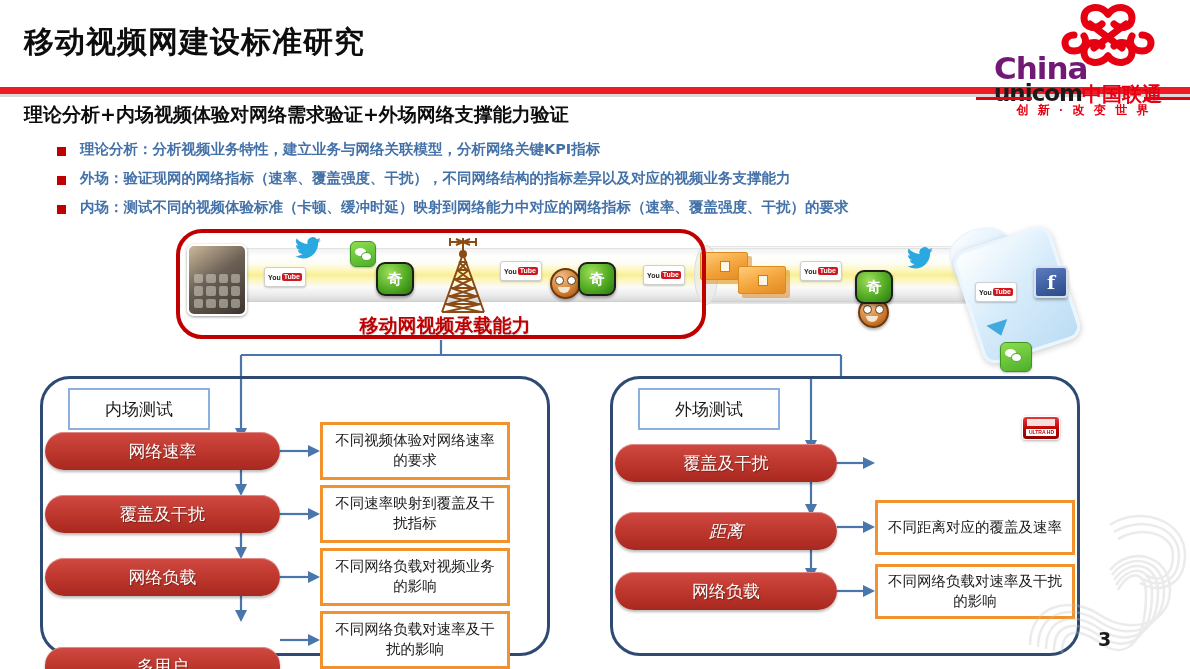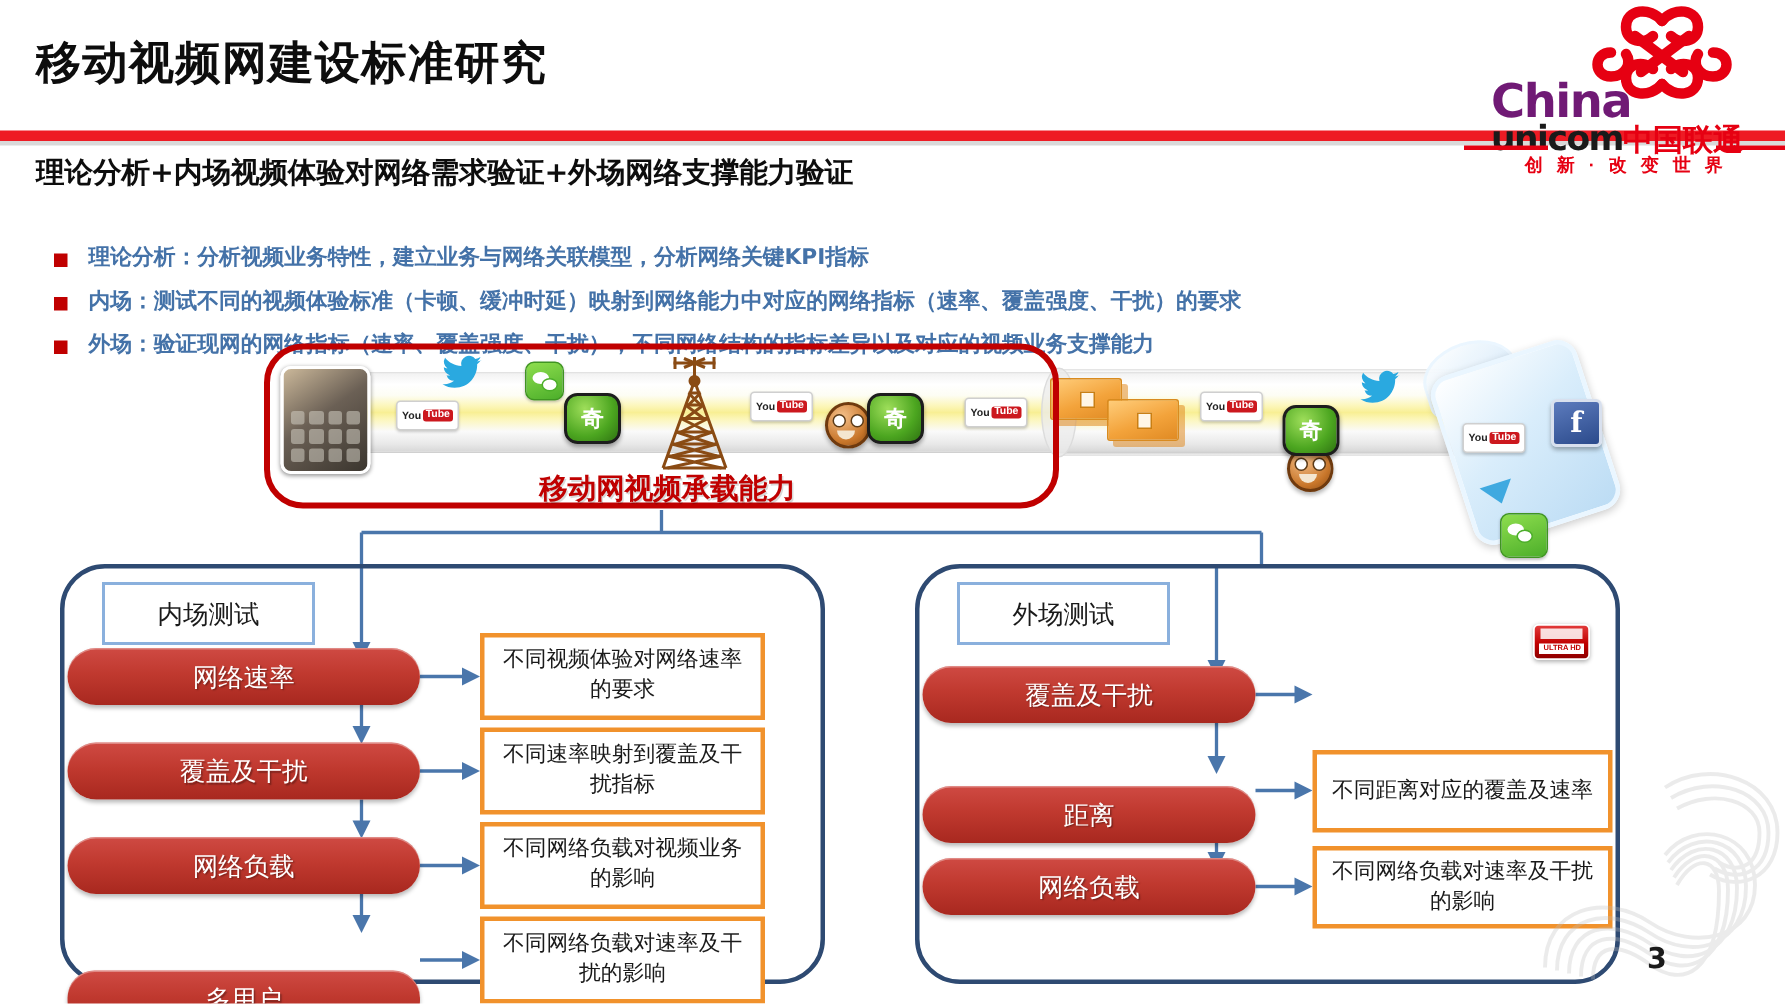--- a/index.html
+++ b/index.html
@@ -42,21 +42,21 @@
   .logo-en .l2{font-size:23px;font-weight:bold;color:#1a1a1a;letter-spacing:-1px;font-family:"DejaVu Sans",sans-serif;}
   .logo-en .l2 .cn{color:#e60012;font-size:20px;letter-spacing:0px;}
   .logo-slogan{
     position:absolute;left:4px;top:98px;width:172px;text-align:center;
     font-size:12px;color:#e60012;letter-spacing:3px;font-weight:bold;
   }
   .logo-underline-l{position:absolute;left:-18px;top:93px;width:56px;height:3px;background:#e60012;}
   .logo-underline-r{position:absolute;left:150px;top:93px;width:60px;height:3px;background:#e60012;}
 
   
-  .bullets{position:absolute;left:36px;top:140px;width:1120px;margin-top:22px;}
+  .bullets{position:absolute;left:57px;top:140px;width:1120px;}
   .bullet-row{display:flex;align-items:flex-start;margin-bottom:5px;height:24px;}
   .bullet-sq{width:9px;height:9px;background:#c00000;margin-top:7px;margin-right:14px;flex:none;}
   .bullet-tx{
     font-size:14.5px;font-weight:bold;color:#4472a8;white-space:nowrap;
     font-family:"DejaVu Sans","Liberation Sans",sans-serif;
   }
 
   
   .red-box{
     position:absolute;left:176px;top:229px;width:530px;height:110px;
@@ -274,25 +274,25 @@
     <div class="logo-slogan">创 新 · 改 变 世 界</div>
   </div>
 
   <div class="bullets">
     <div class="bullet-row">
       <span class="bullet-sq"></span>
       <span class="bullet-tx">理论分析：分析视频业务特性，建立业务与网络关联模型，分析网络关键KPI指标</span>
     </div>
     <div class="bullet-row">
       <span class="bullet-sq"></span>
-      <span class="bullet-tx">内场：测试不同的视频体验标准（卡顿、缓冲时延）映射到网络能力中对应的网络指标（速率、覆盖强度、干扰）的要求</span>
+      <span class="bullet-tx">外场：验证现网的网络指标（速率、覆盖强度、干扰），不同网络结构的指标差异以及对应的视频业务支撑能力</span>
     </div>
     <div class="bullet-row">
       <span class="bullet-sq"></span>
-      <span class="bullet-tx">外场：验证现网的网络指标（速率、覆盖强度、干扰），不同网络结构的指标差异以及对应的视频业务支撑能力</span>
+      <span class="bullet-tx">内场：测试不同的视频体验标准（卡顿、缓冲时延）映射到网络能力中对应的网络指标（速率、覆盖强度、干扰）的要求</span>
     </div>
   </div>
 
   <div class="pipe-seg2"></div>
   <div class="pipe"></div>
   <div class="pipe-cap"></div>
 
   <div class="tablet">
     <div class="grid">
       <i></i>
@@ -443,21 +443,21 @@
 
   <div class="obox obox-l" style="top:422px;">不同视频体验对网络速率的要求</div>
   <div class="obox obox-l" style="top:485px;">不同速率映射到覆盖及干扰指标</div>
   <div class="obox obox-l" style="top:548px;">不同网络负载对视频业务的影响</div>
   <div class="obox obox-l" style="top:611px;">不同网络负载对速率及干扰的影响</div>
 
   <div class="panel panel-right"></div>
   <div class="panel-head head-right">外场测试</div>
 
   <div class="redpill pill-r" style="top:444px;">覆盖及干扰</div>
-  <div class="redpill pill-r" style="top:524px;">距离</div>
+  <div class="redpill pill-r" style="top:512px;font-style:italic;">距离</div>
   <div class="redpill pill-r" style="top:572px;">网络负载</div>
 
   <div class="obox obox-r" style="top:500px;">不同距离对应的覆盖及速率</div>
   <div class="obox obox-r" style="top:564px;">不同网络负载对速率及干扰的影响</div>
 
   <svg class="watermark" viewBox="0 0 190 190">
     <g fill="none" stroke="#bfbfbf" stroke-width="2.6">
       <path d="M20 150 C20 110 60 100 90 120 C120 140 160 130 160 95 C160 60 120 50 100 75"></path>
       <path d="M28 152 C28 116 62 108 90 127 C118 146 154 136 154 96 C154 64 120 56 102 80"></path>
       <path d="M36 154 C36 122 64 116 90 134 C116 152 148 142 148 97 C148 68 120 62 104 85"></path>

